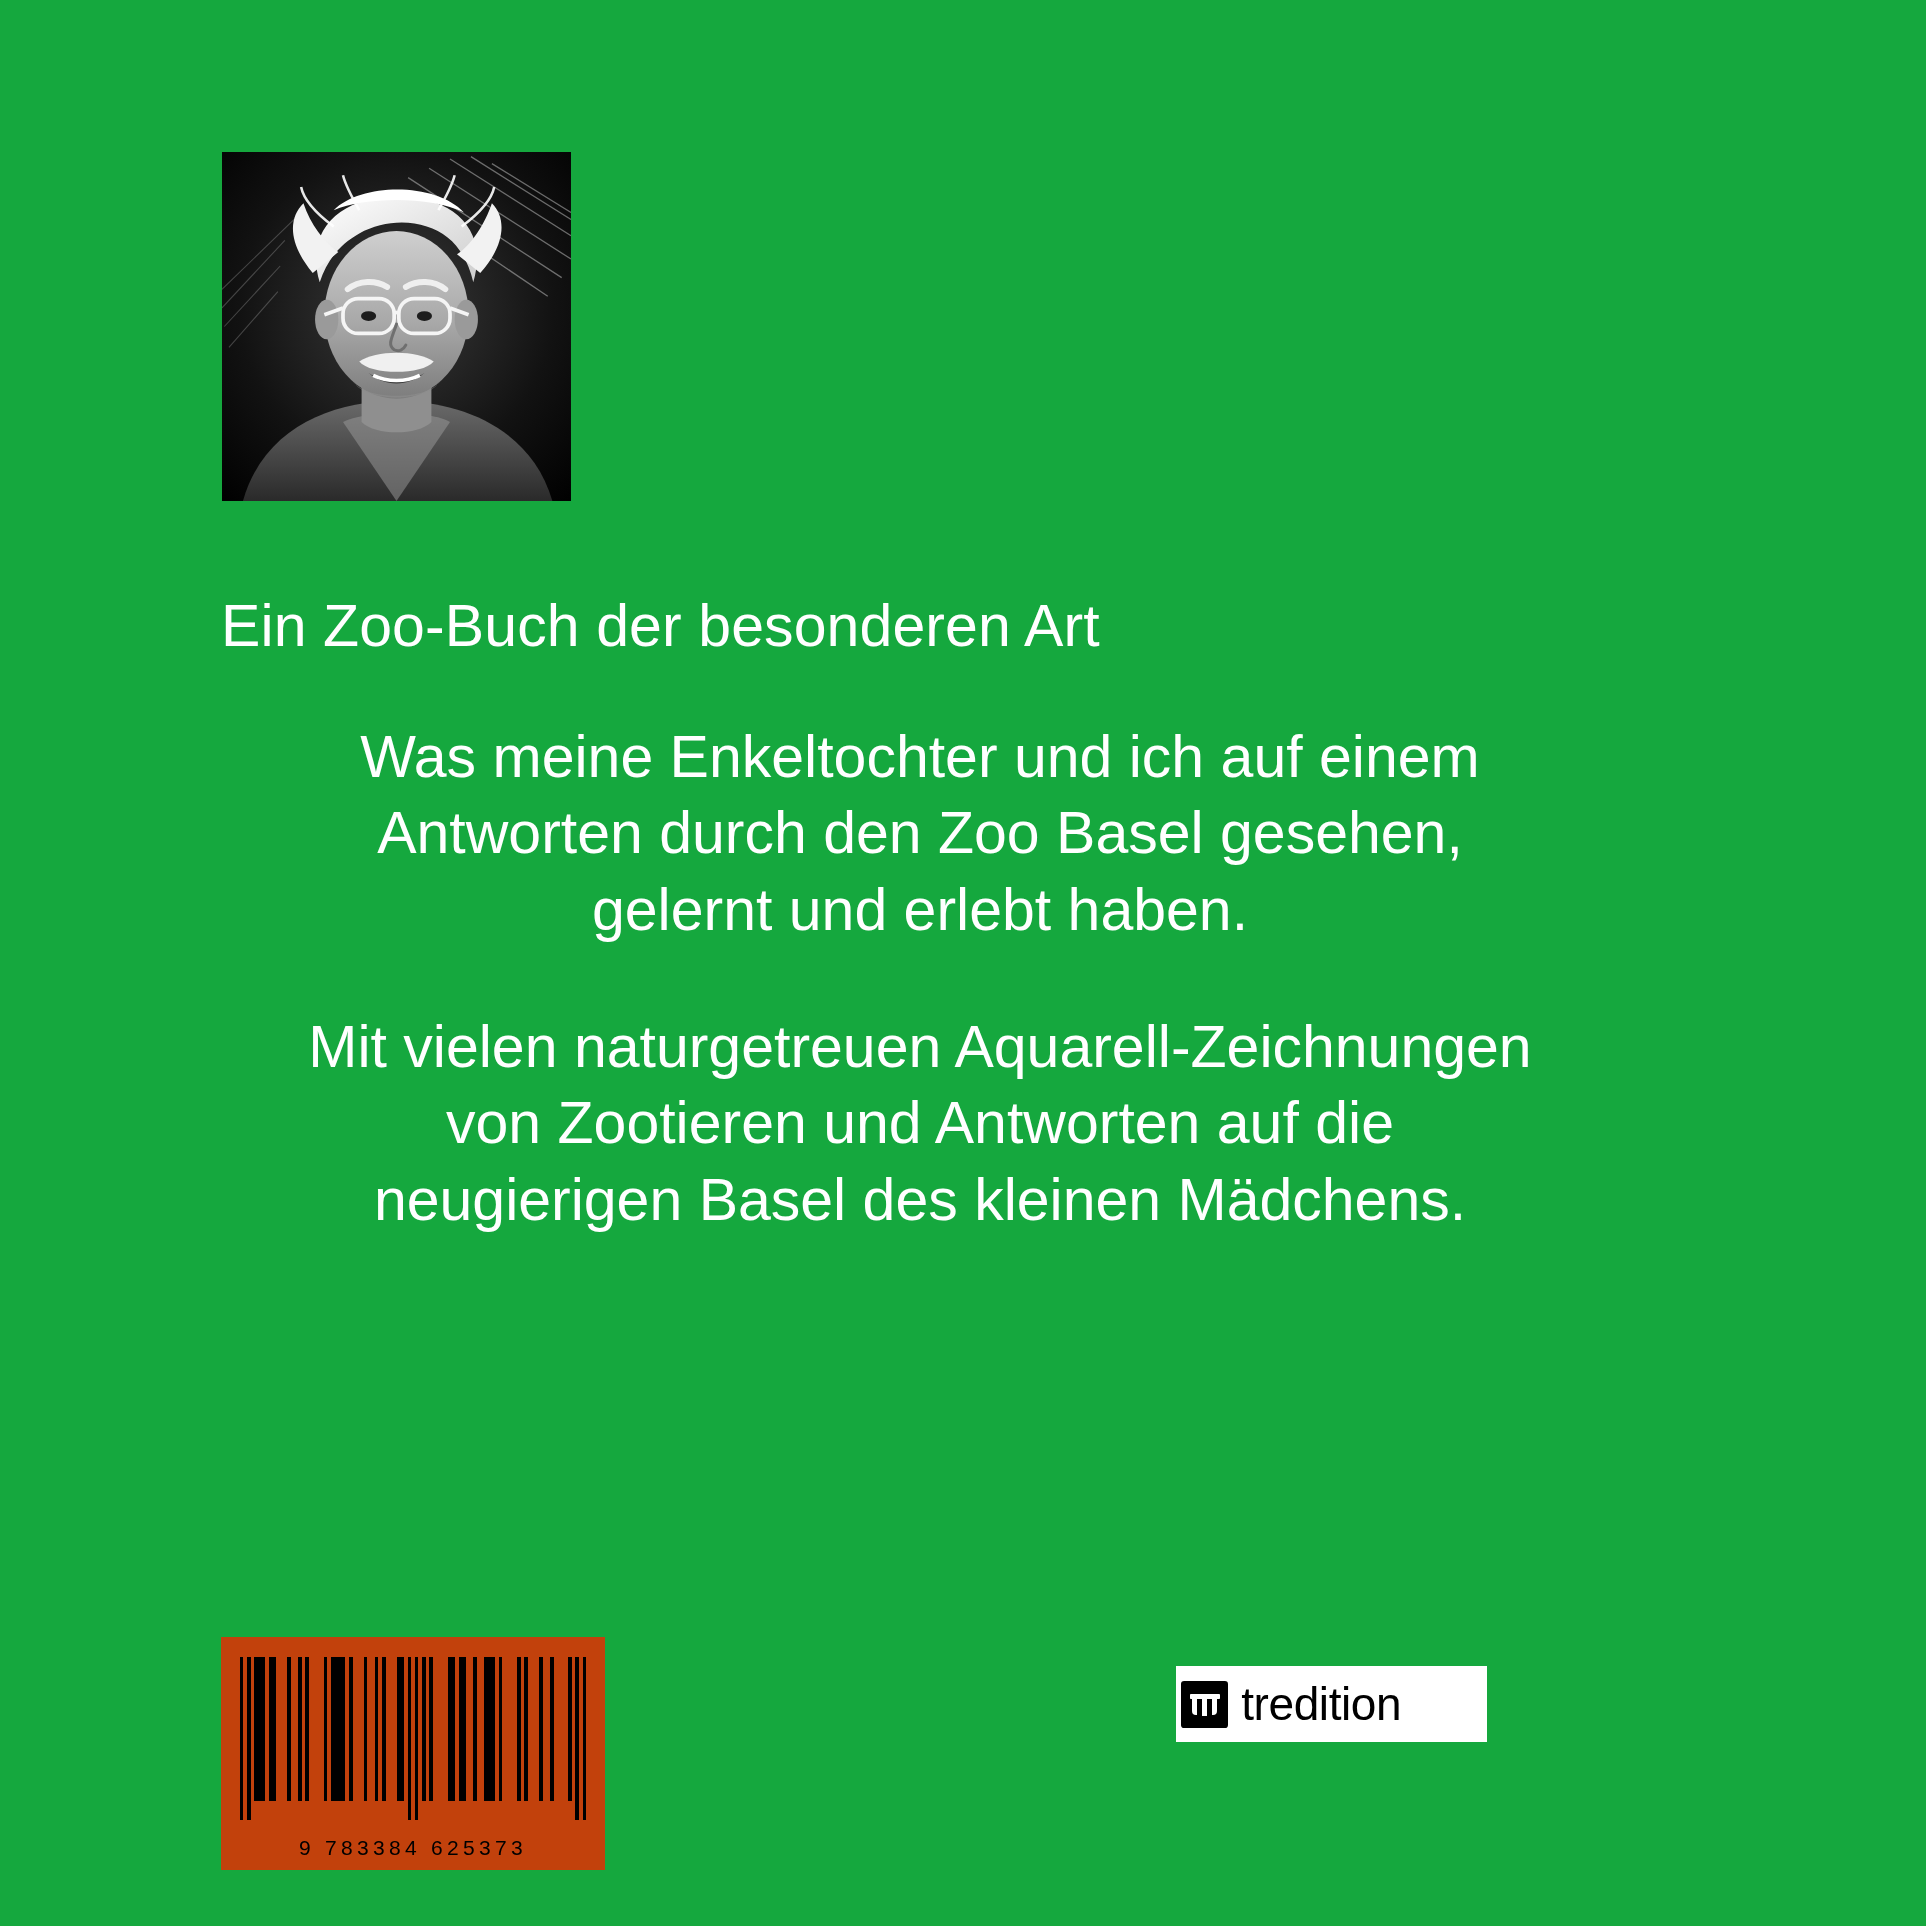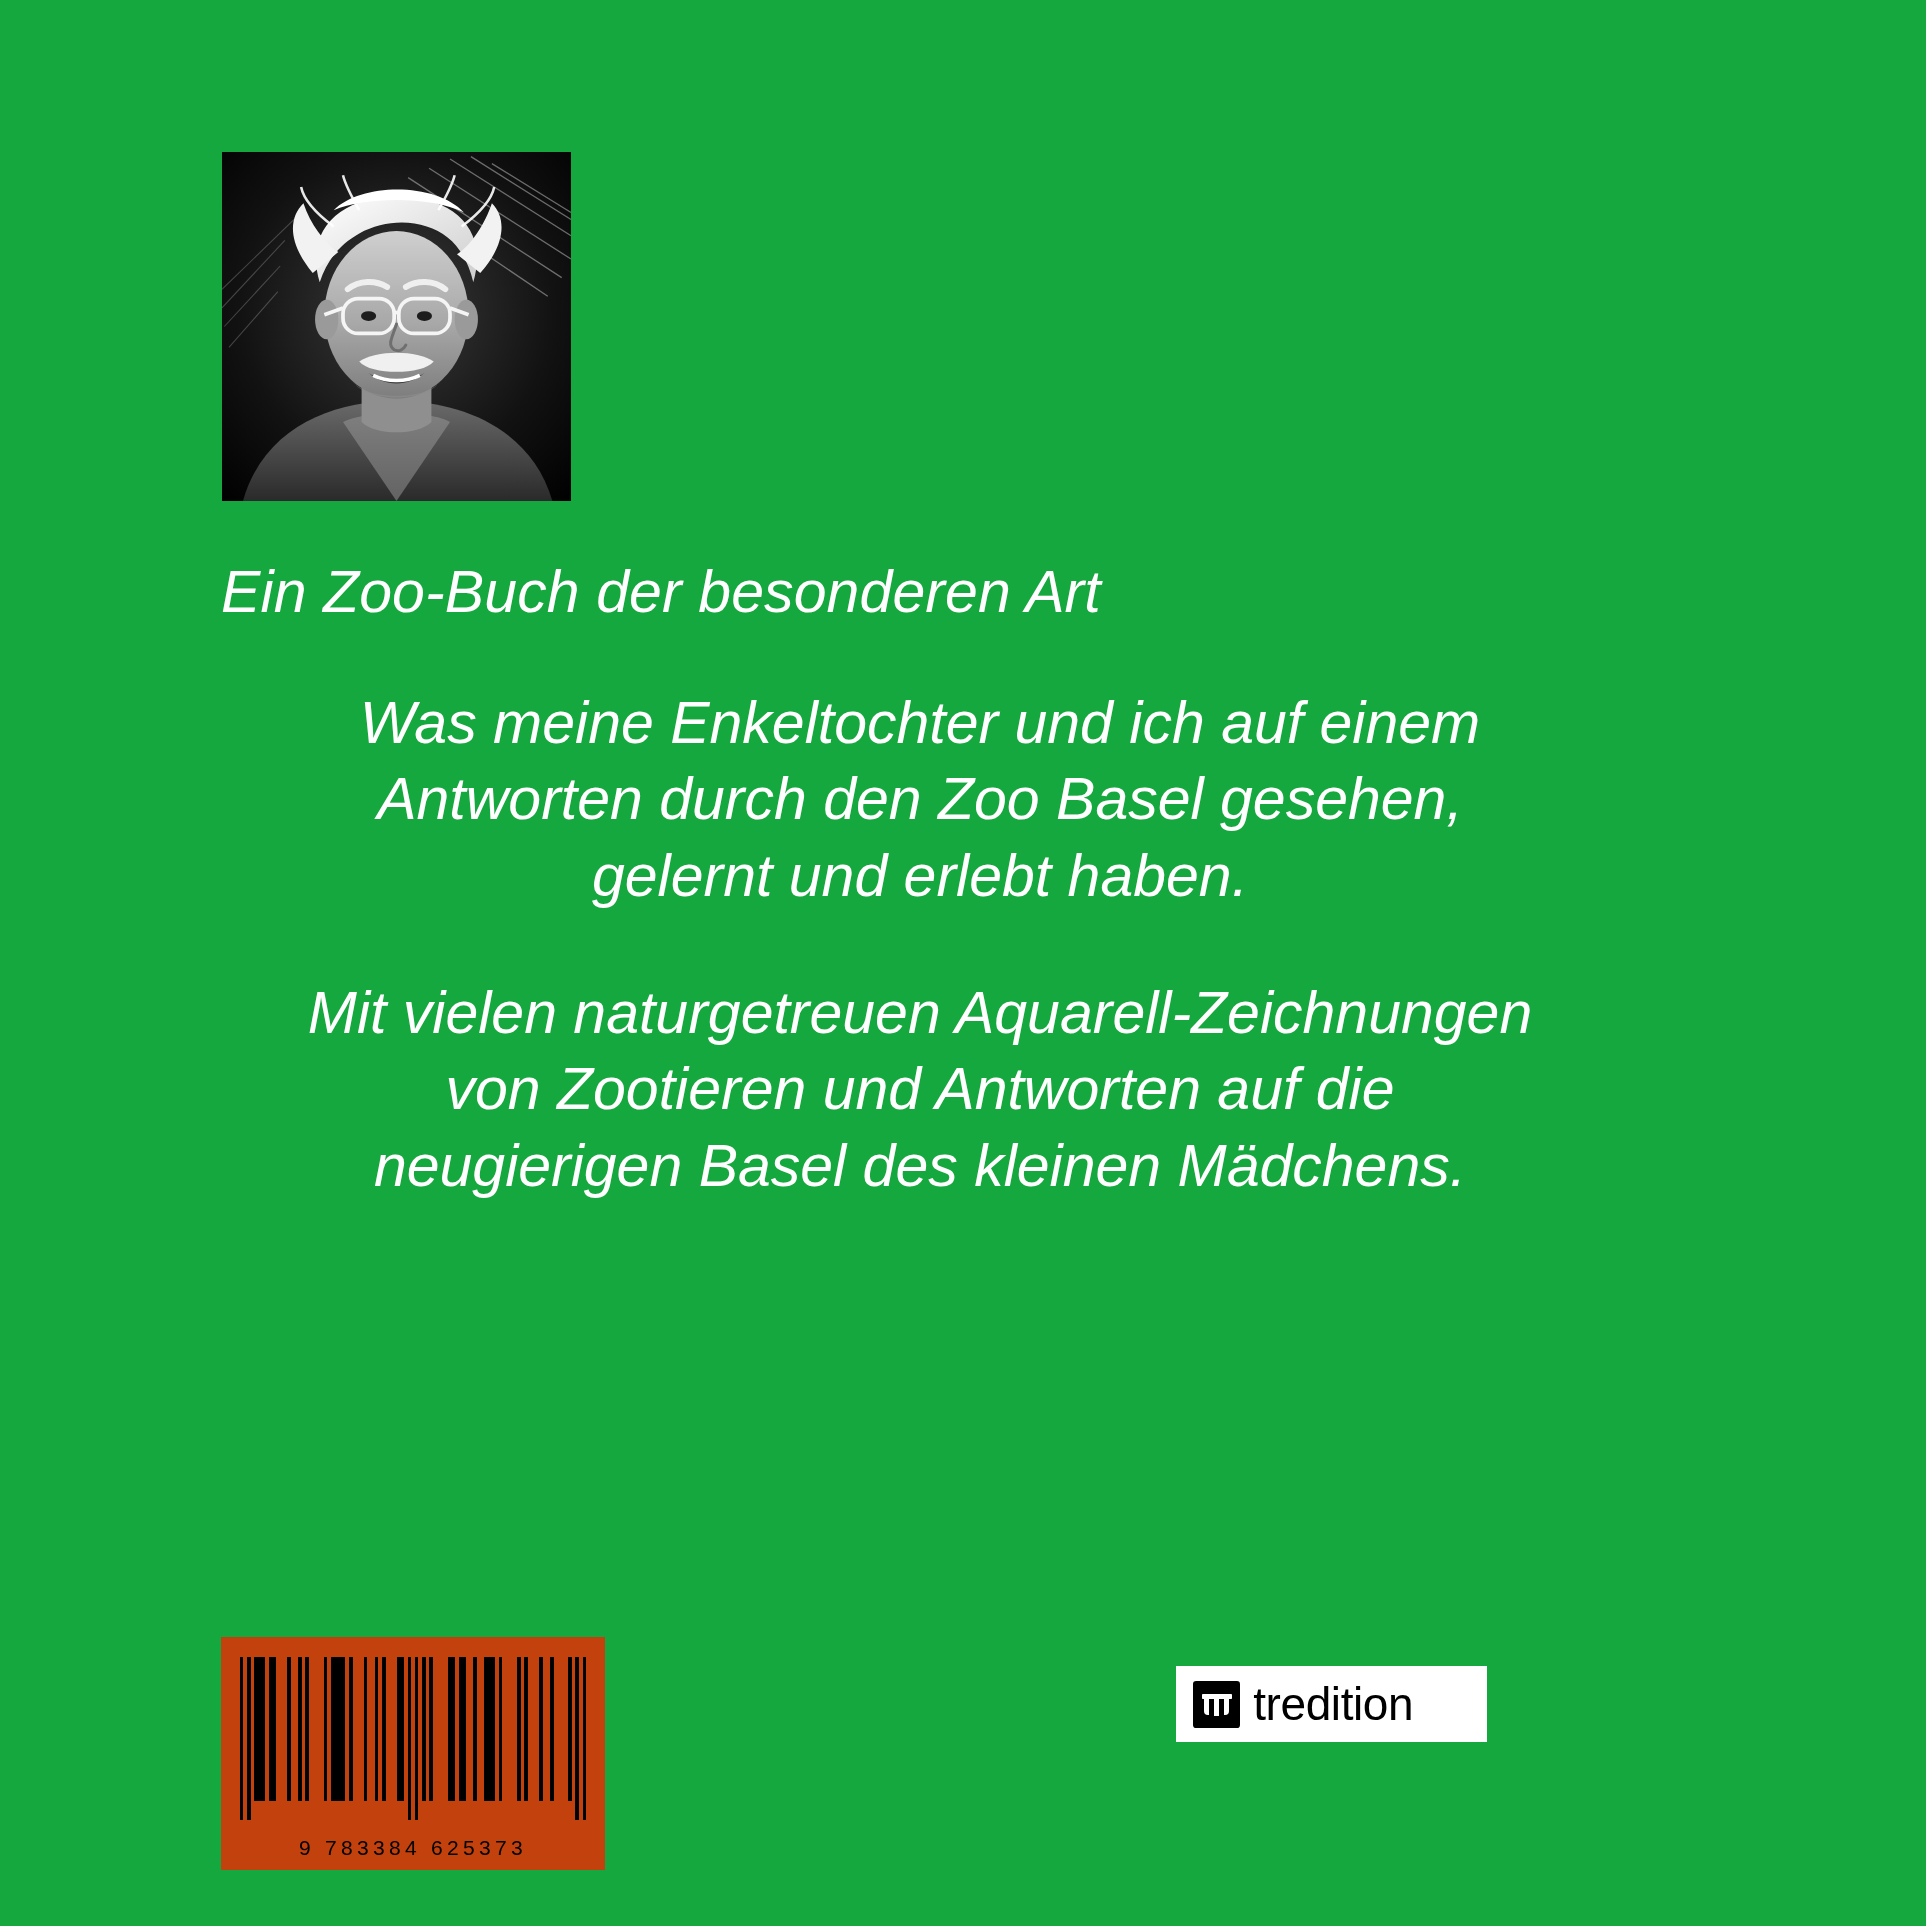--- a/index.html
+++ b/index.html
@@ -34,24 +34,23 @@
   .portrait svg {
     display: block;
     width: 100%;
     height: 100%;
   }
 
   
   .copy {
     position: absolute;
     left: 221px;
-    top: 548px;
+    top: 582px;
     width: 1398px;
     color: #ffffff;
-    font-style: italic;
   }
   .line-lead {
     font-size: 59px;
     line-height: 1.52;
     letter-spacing: 0.1px;
     white-space: pre;
   }
   .para {
     font-size: 59px;
     line-height: 1.30;
@@ -107,21 +106,21 @@
   .publisher {
     position: absolute;
     left: 1176px;
     top: 1666px;
     width: 311px;
     height: 76px;
     background: #ffffff;
     display: flex;
     align-items: center;
     gap: 13.2px;
-    padding-left: 17px;
+    padding-left: 5px;
     box-sizing: border-box;
   }
   .publisher-mark {
     width: 47px;
     height: 47px;
     background: #000;
     border-radius: 3.1px;
     position: relative;
     flex: 0 0 auto;
   }

